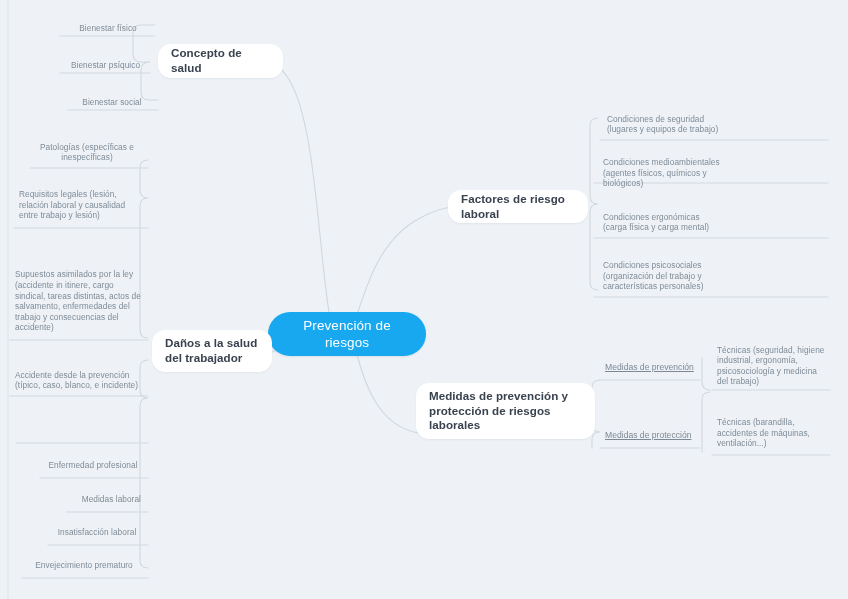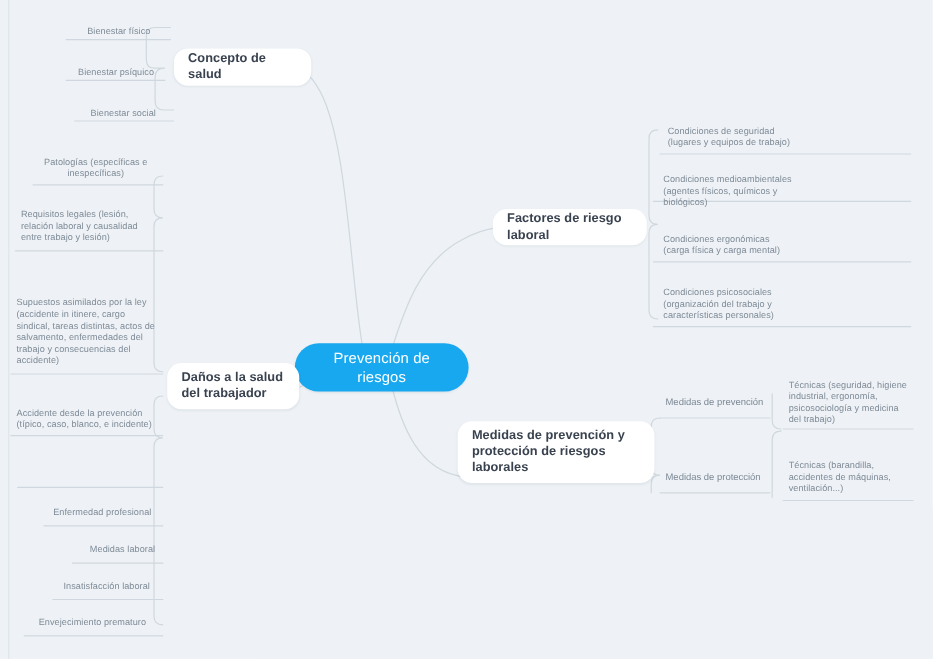--- a/index.html
+++ b/index.html
@@ -68,22 +68,23 @@
   }
   .leaf.right-align { justify-content: flex-end; text-align: right; }
   .leaf.left-align { justify-content: flex-start; text-align: left; }
   .leaf.center-align { justify-content: center; text-align: center; }
   
   .subleaf {
     color: #7c8894;
     font-size: 8.6px;
     font-weight: 400;
     display: flex;
-    align-items: flex-start;
+    align-items: center;
     padding: 2px 5px;
+    text-decoration: underline;
   }
 </style>
 </head>
 <body>
 
 <div id="canvas">
 
   <svg id="edges" viewBox="0 0 848 599" xmlns="http://www.w3.org/2000/svg">
     <g fill="none" stroke="#cfd8de" stroke-width="1.1" stroke-linecap="round">
 

